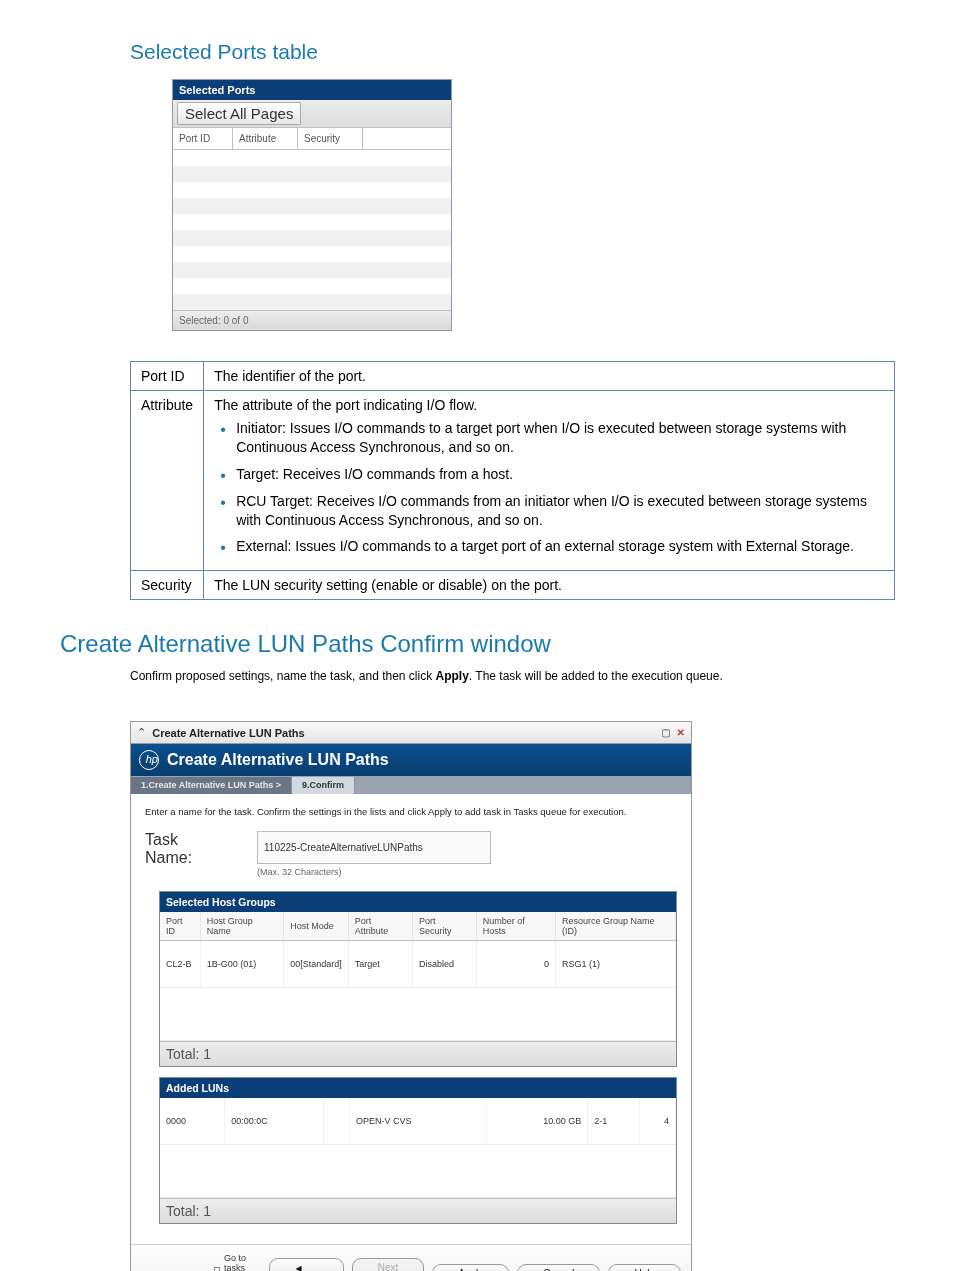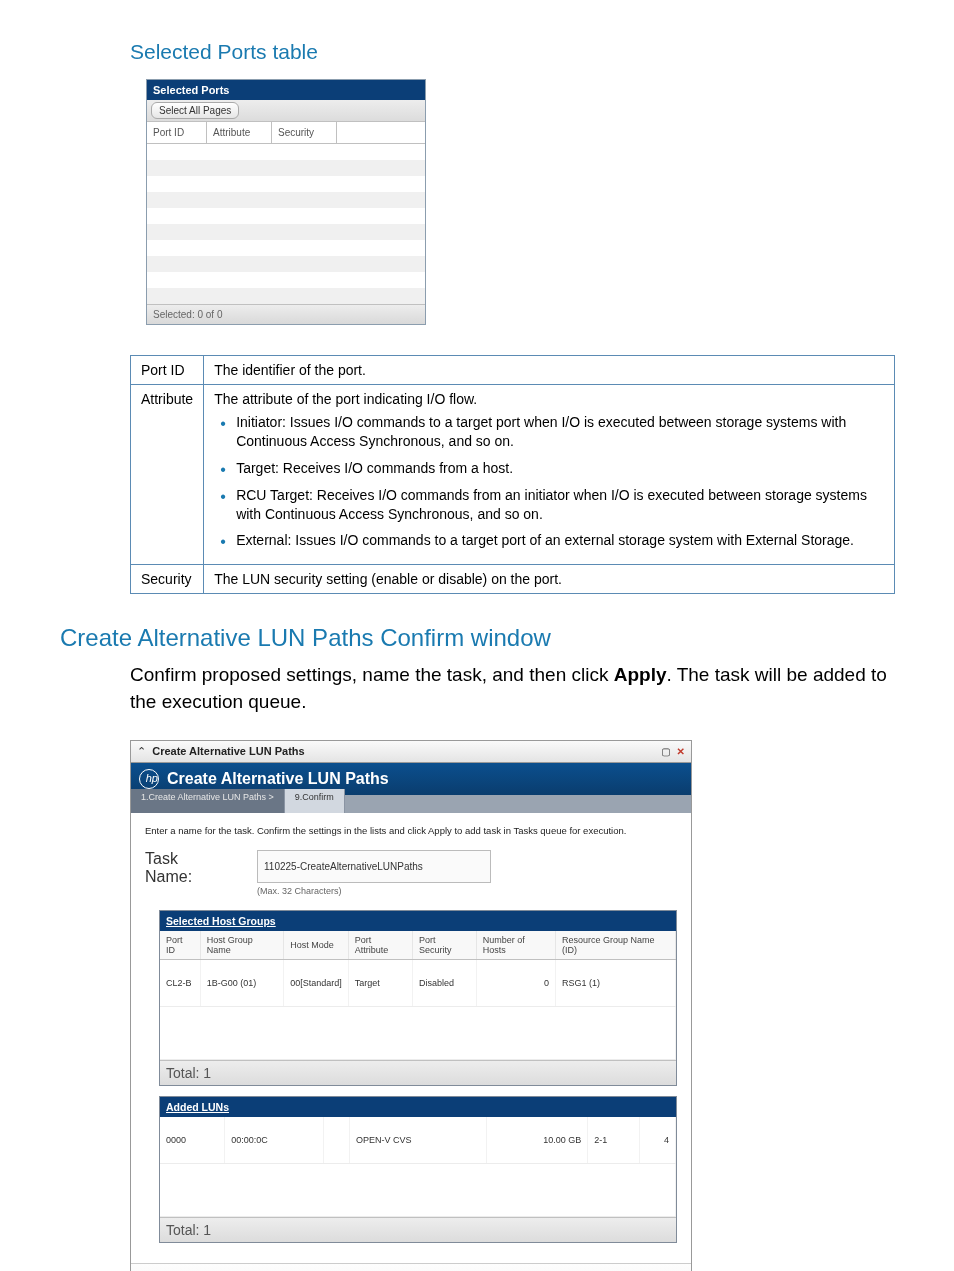--- a/index.html
+++ b/index.html
@@ -18,28 +18,28 @@
     margin-bottom: 15px;
     margin-left: 70px;
   }
   .main-title {
     color: #1a7ab0;
     font-size: 24px;
     font-weight: normal;
     margin: 30px 0 10px 0;
   }
   .body-text {
-    margin: 0 0 24px 70px;
-    font-size: 19px;
+    margin: 0 0 36px 70px;
+    font-size: 12px;
     line-height: 1.4;
   }
 
   
   .sp-widget {
-    margin-left: 86px;
+    margin-left: 112px;
     margin-bottom: 30px;
     width: 278px;
     border: 1px solid #8b9dae;
     font-size: 10px;
   }
   .sp-header {
     background: #0b3e77;
     color: #fff;
     font-weight: bold;
     padding: 4px 6px;
@@ -47,23 +47,23 @@
   }
   .sp-toolbar {
     background: linear-gradient(#ededed, #dcdcdc);
     border-bottom: 1px solid #c0c0c0;
     padding: 2px 4px;
   }
   .sp-btn {
     display: inline-block;
     background: linear-gradient(#fff, #e6e6e6);
     border: 1px solid #aaa;
-    border-radius: 6px;
-    color: #333;
-    font-size: 10px;
+    border-radius: 1px;
+    color: #333;
+    font-size: 15px;
     padding: 2px 7px;
     cursor: pointer;
   }
   .sp-cols {
     display: flex;
     background: #fff;
     border-bottom: 1px solid #c0c0c0;
   }
   .sp-col {
     font-size: 10px;
@@ -191,22 +191,23 @@
     background: #9aa4b1;
     display: flex;
     height: 18px;
     align-items: flex-end;
     padding-left: 0;
   }
   .cw-tab {
     background: #6a7686;
     color: #e6e6e6;
     font-size: 9px;
-    padding: 3px 10px 11px;
+    padding: 3px 10px 4px;
     border-right: 1px solid #8a94a3;
+    font-weight: bold;
   }
   .cw-tab.active {
     background: #d2d8e0;
     color: #333;
   }
   .cw-body {
     padding: 12px 14px 10px;
   }
   .cw-instruction {
     font-size: 9.5px;
@@ -243,21 +244,20 @@
     border: 1px solid #808b99;
     margin-bottom: 10px;
     margin-left: 14px;
   }
   .tbl-title {
     background: #0b3e77;
     color: #fff;
     font-weight: bold;
     font-size: 10.5px;
     padding: 4px 6px;
-    text-decoration: underline;
   }
   .tbl {
     width: 100%;
     border-collapse: collapse;
     font-size: 9px;
     background: #fff;
   }
   .tbl th {
     background: #f8f8f8;
     color: #444;

